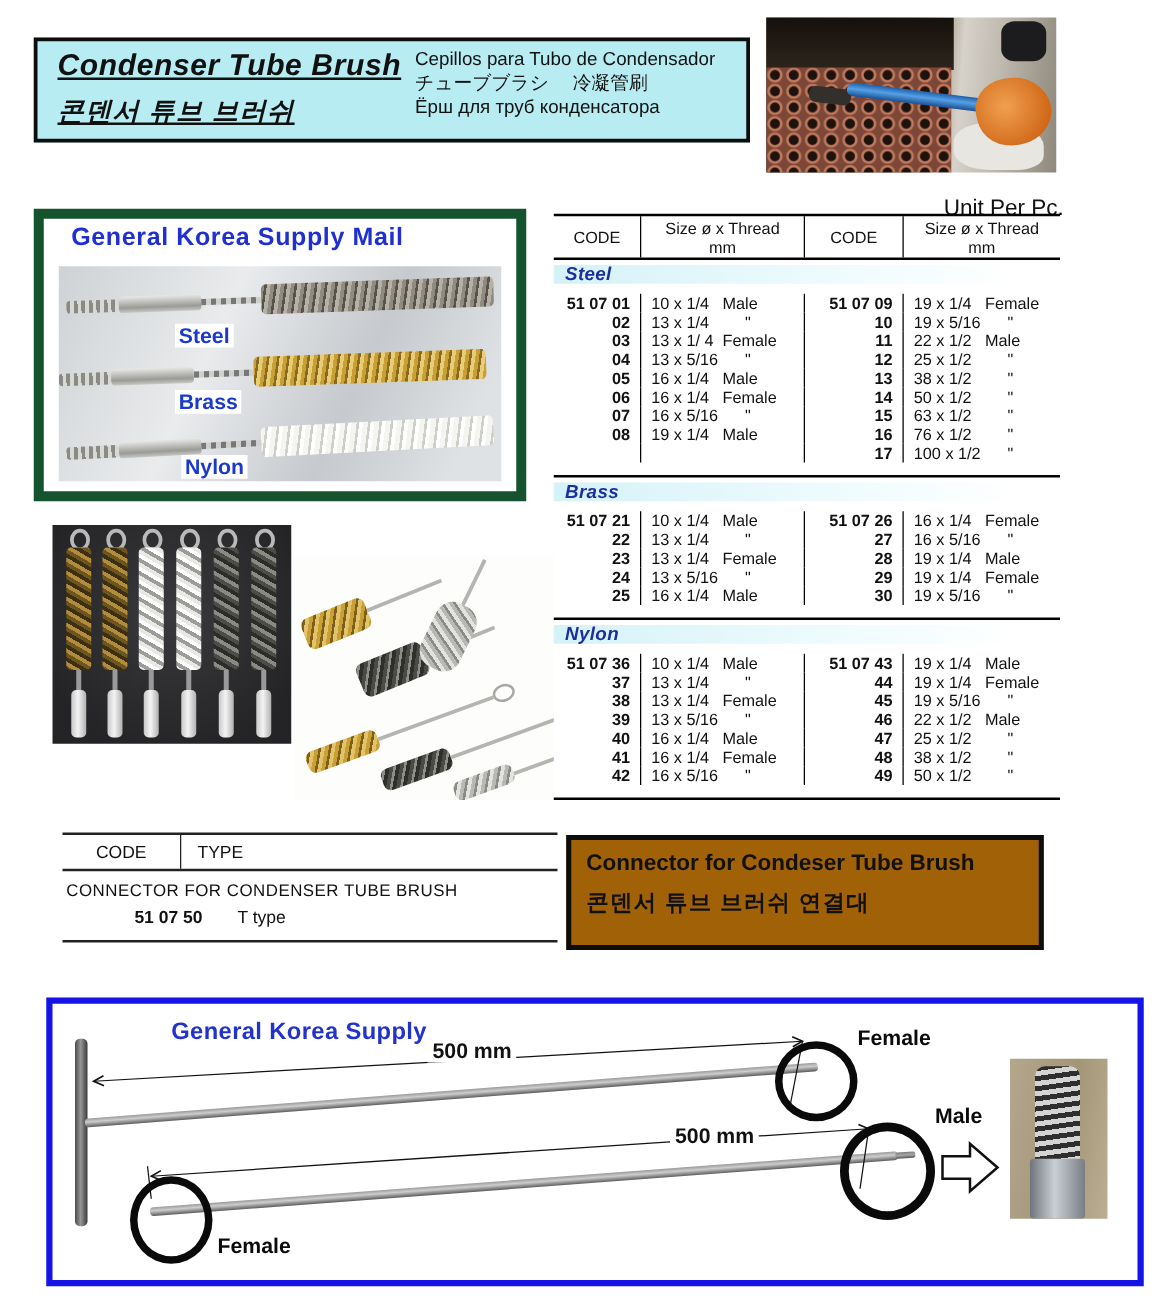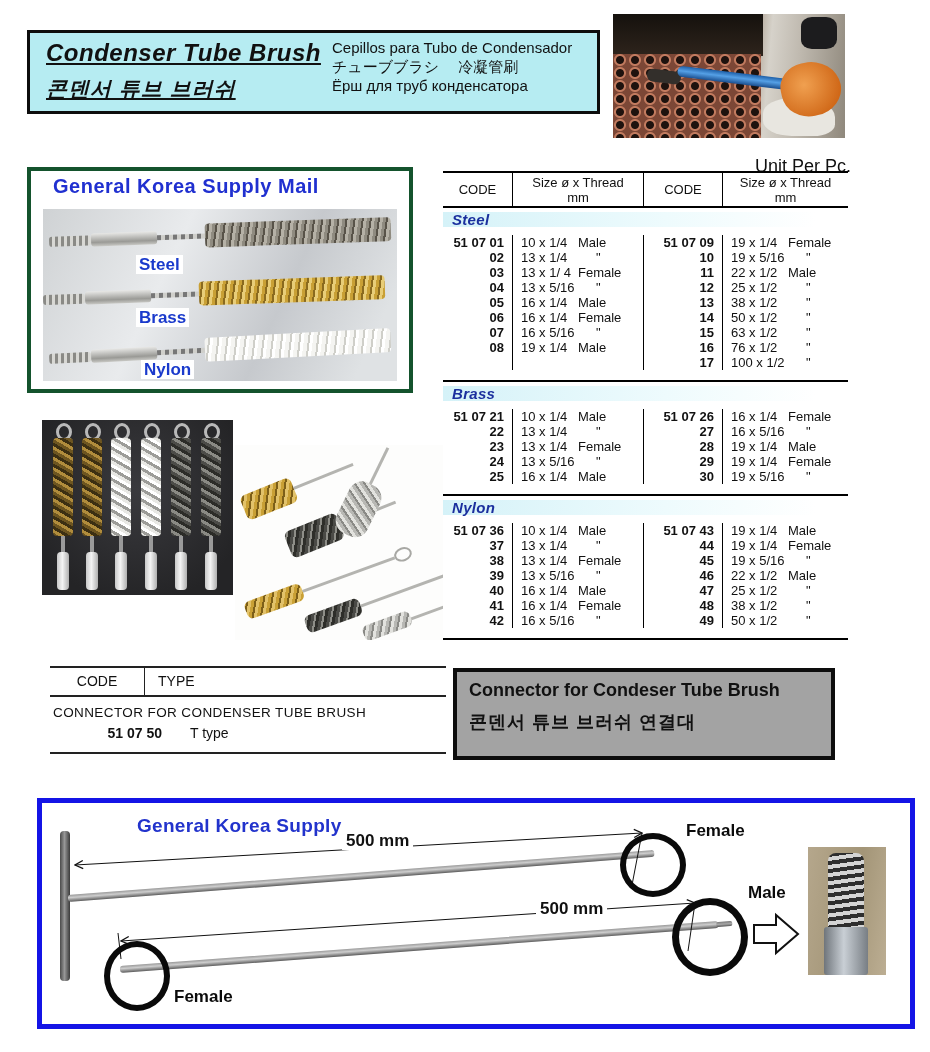--- a/index.html
+++ b/index.html
@@ -25,21 +25,21 @@
   .sack{left:150px;top:84px;width:72px;height:38px;background:#e8e6e0;border-radius:40% 50% 30% 40%;}
   .darkobj{left:188px;top:3px;width:36px;height:32px;background:#1c1c1e;border-radius:30%;}
   .handle{left:64px;top:60px;width:140px;height:11px;border-radius:6px;transform:rotate(7deg);
     background:linear-gradient(#1d5fa8,#55a0e6 45%,#1a4f90);}
   .brushtip{left:34px;top:56px;width:34px;height:13px;background:#332f2b;border-radius:6px;transform:rotate(7deg);}
   .glove{left:168px;top:48px;width:60px;height:54px;border-radius:45% 55% 50% 50%;
     background:radial-gradient(circle at 40% 40%,#f0a050,#d06818 75%);transform:rotate(-12deg);}
   .unit-label{left:755px;top:140px;font-size:18px;margin-top:16px;}
 
   
-  .gks-box{left:27px;top:167px;width:378px;height:218px;border:4px solid #14532d;background:#fff;}
+  .gks-box{left:27px;top:167px;width:378px;height:218px;border:8px solid #14532d;background:#fff;}
   .gks-title{margin:4px 0 0 22px;font-size:20px;font-weight:bold;color:#2030d0;letter-spacing:.5px;}
   .gks-photo{left:12px;top:38px;width:354px;height:172px;overflow:hidden;
     background:linear-gradient(115deg,#cfd2d4,#e9ebed 35%,#c6c9cd 65%,#dfe2e4 90%);}
   .brush{position:absolute;height:26px;}
   .thr{position:absolute;left:0;top:8px;width:42px;height:10px;border-radius:3px;
     background:repeating-linear-gradient(90deg,#8a8a86 0 3px,#d8d8d4 3px 6px);}
   .fer{position:absolute;left:42px;top:6px;width:66px;height:13px;border-radius:3px;
     background:linear-gradient(#e8e8e6,#9a9a96 70%,#c8c8c4);}
   .twist{position:absolute;left:108px;top:10px;width:48px;height:5px;
     background:repeating-linear-gradient(90deg,#777 0 4px,#cfcfcb 4px 8px);}
@@ -96,21 +96,21 @@
   .chead{display:grid;grid-template-columns:95px auto;border-top:2px solid #222;border-bottom:2px solid #222;height:27px;line-height:27px;}
   .chead .c1{text-align:center;border-right:1px solid #222;}
   .chead .c2{padding-left:13px;}
   .cspan{padding:8px 0 3px 3px;font-size:13.5px;letter-spacing:.4px;}
   .crow{display:grid;grid-template-columns:112px auto;height:21px;line-height:21px;}
   .crow .ccode{text-align:right;font-weight:bold;font-size:14px;}
   .crow .ctype{padding-left:28px;font-size:14px;}
   .cbottom{border-bottom:2px solid #222;height:8px;}
 
   
-  .conn-box{left:453px;top:668px;width:362px;height:76px;background:#a3a3a3;border:4px solid #0d0d0d;
+  .conn-box{left:453px;top:668px;width:362px;height:76px;background:#a16207;border:4px solid #0d0d0d;
     padding:8px 0 0 12px;}
   .conn-en{font-size:18px;font-weight:bold;}
   .conn-ko{font-size:18px;font-weight:bold;margin-top:9px;letter-spacing:1px;}
 
   
   .bottom-box{left:37px;top:798px;width:868px;height:221px;border:5px solid #1414e6;background:#fff;}
   .brand{left:95px;top:12px;font-size:19px;font-weight:bold;color:#2233cc;letter-spacing:.3px;}
   .tbar{left:18px;top:28px;width:10px;height:150px;border-radius:4px;
     background:linear-gradient(90deg,#4a4a4a,#979797 45%,#3a3a3a);}
   .rod{height:7px;border-radius:3px;transform-origin:left center;

